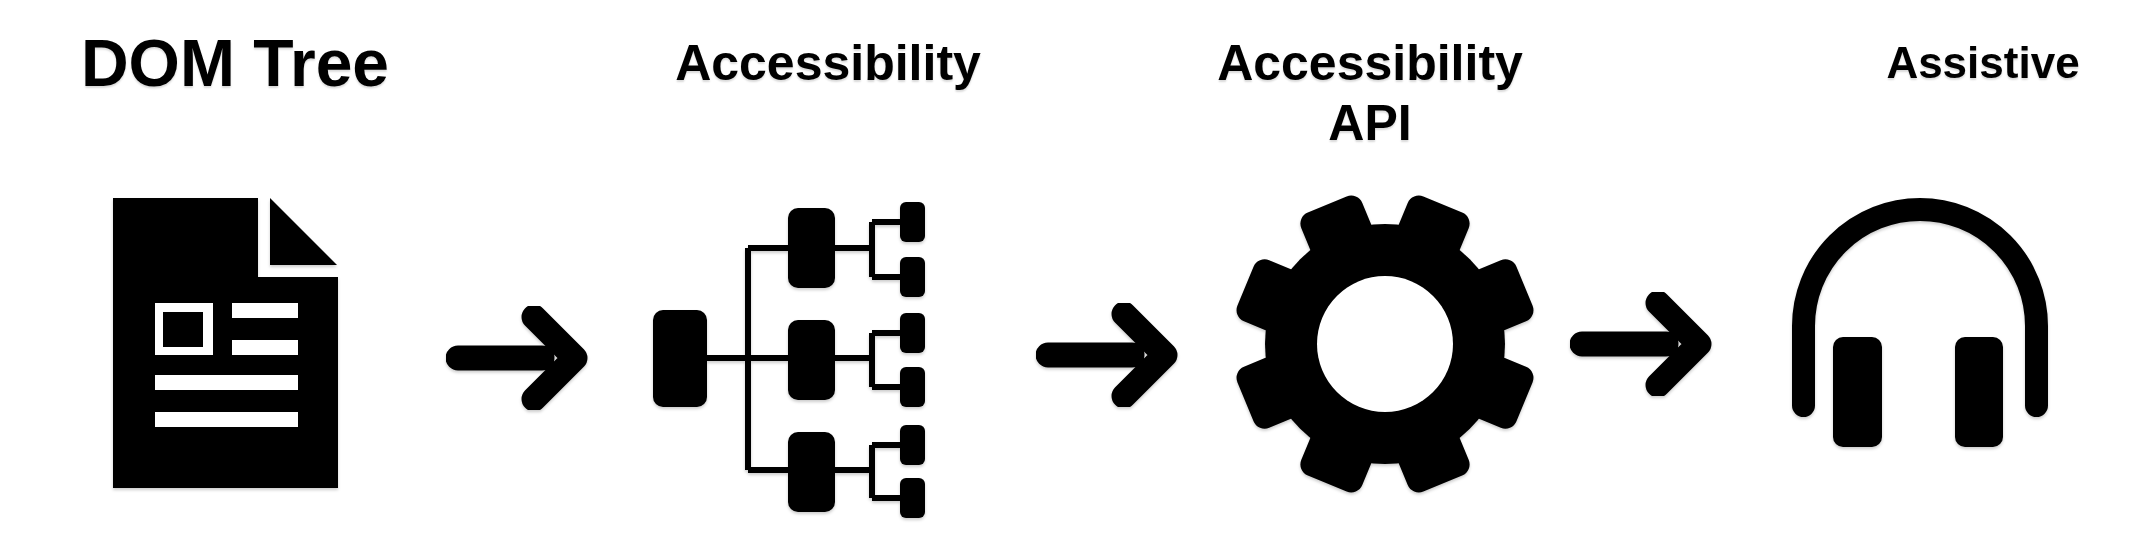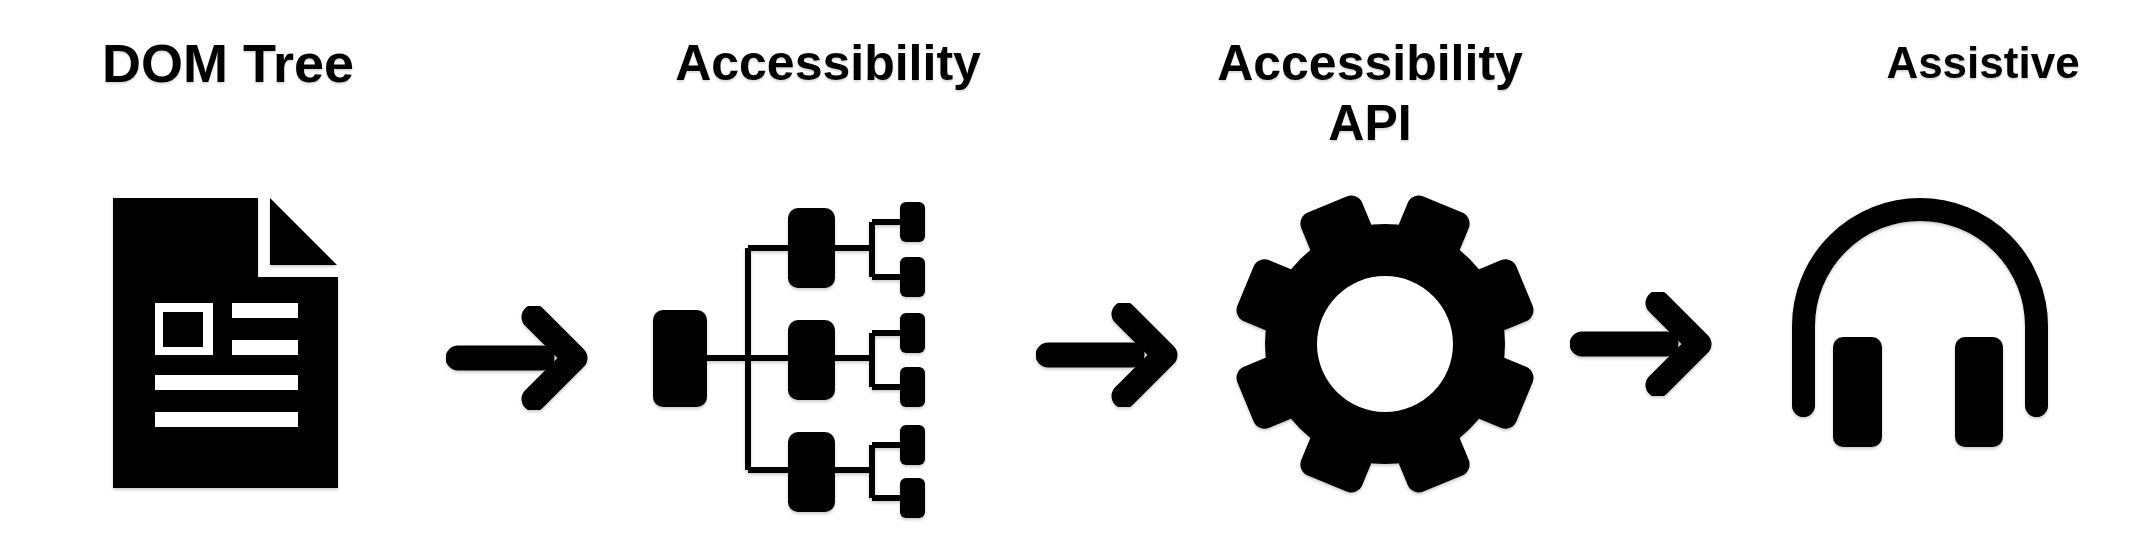--- a/index.html
+++ b/index.html
@@ -7,21 +7,21 @@
   .canvas {
     position:relative; width:2132px; height:538px; background:var(--bg);
     font-family:"Liberation Sans","DejaVu Sans",sans-serif; overflow:hidden;
   }
   .title {
     position:absolute; top:33px; width:400px; text-align:center;
     font-weight:700; color:var(--ink); line-height:60px;
     text-shadow:0 2px 2px rgba(0,0,0,0.15);
   }
   .title span { display:block; }
-  .t1 { left:28px;  font-size:54px; }
+  .t1 { left:35px;  font-size:66px; }
   .t2 { left:628px; font-size:50px; }
   .t3 { left:1170px; font-size:50px; }
   .t4 { left:1783px; font-size:44px; }
   .icon { position:absolute; color:var(--ink); filter:drop-shadow(0 2px 1.5px rgba(0,0,0,0.2)); }
   .doc   { left:113px;  top:198px; }
   .tree  { left:653px;  top:202px; }
   .gear  { left:1235px; top:193px; }
   .phones{ left:1792px; top:198px; }
   .arrow1{ left:446px;  top:306px; }
   .arrow2{ left:1036px; top:303px; }

